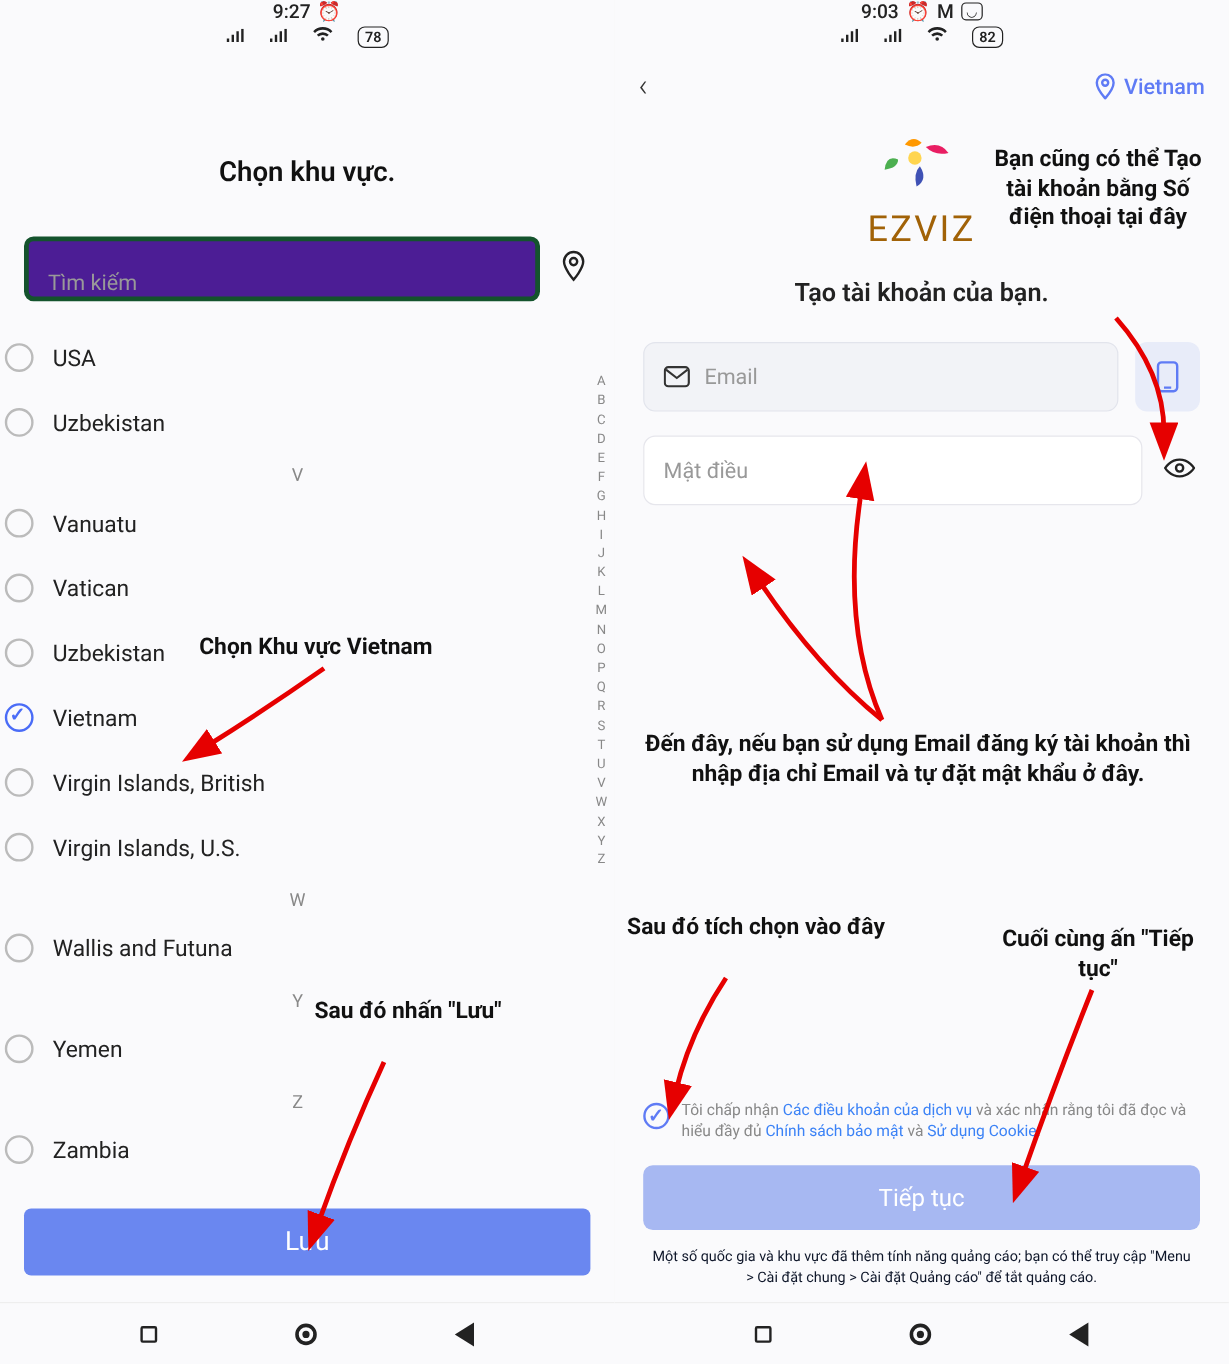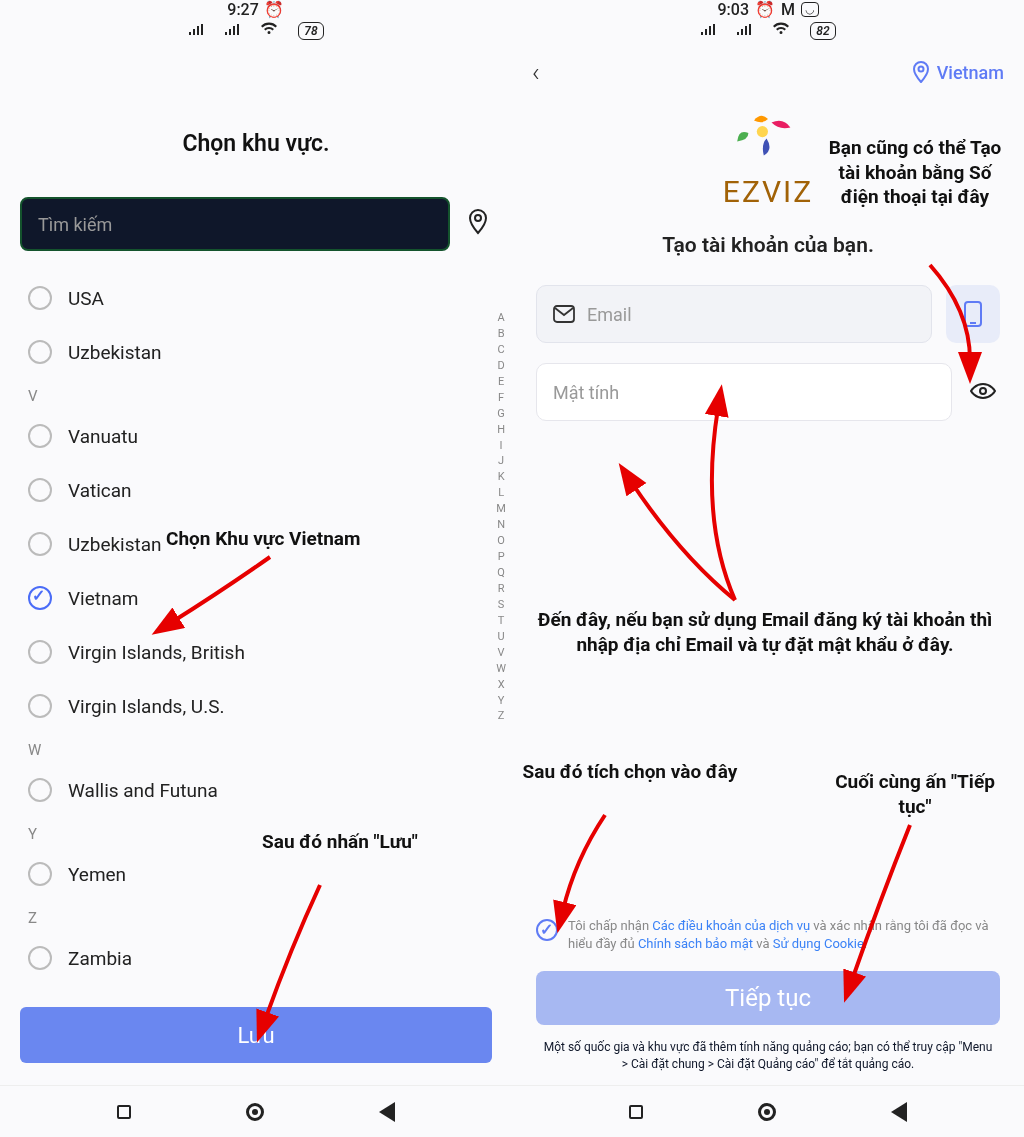--- a/index.html
+++ b/index.html
@@ -25,21 +25,21 @@
     display: flex;
     align-items: center;
     justify-content: space-between;
     padding: 0 22px;
     font-size: 16px;
     color: #222;
     font-weight: 500;
     flex-direction: column;
   }
   .status-left { display: flex; align-items: center; gap: 6px; }
-  .status-right { display: flex; align-items: center; gap: 20px; font-style: italic; }
+  .status-right { display: flex; align-items: center; gap: 20px; }
   .battery {
     border: 1.5px solid #222;
     border-radius: 6px;
     padding: 1px 5px;
     font-size: 12px;
     font-weight: 600;
   }
   
   .header-l {
     text-align: center;
@@ -52,35 +52,36 @@
   }
   .search-row {
     display: flex;
     align-items: center;
     padding: 0 20px 20px;
     gap: 14px;
   }
   .search-input {
     flex: 1;
     height: 54px;
-    border: 2px solid #14532d;
+    border: 4px solid #14532d;
     border-radius: 8px;
     padding: 0 16px;
     font-size: 18px;
     color: #999;
     display:flex;
-    align-items:center;
-    background:#0f172a;
+    align-items:flex-end;
+    background:#4c1d95;
   }
   .pin-icon { width: 28px; text-align:center; }
   .country-list {
     flex: 1;
-    padding: 0 20px 0 28px;
+    padding: 0 20px 0 4px;
     overflow: hidden;
     position: relative;
+    text-align: center;
   }
   .country-item {
     display: flex;
     align-items: center;
     height: 54px;
     gap: 16px;
     font-size: 19px;
     color: #222;
   }
   .radio {
@@ -208,21 +209,21 @@
   }
   .terms-check::after{
     content:"✓"; color:#5f7bf5; position:absolute; left:2px; top:-2px; font-size:16px; font-weight:bold;
   }
   .terms-text a { color: #3b82f6; }
   .continue-btn {
     margin: 6px 24px 14px;
     height: 54px;
     background: #a7b8f2;
     color: #fff;
-    font-size: 24px;
+    font-size: 20px;
     border-radius: 8px;
     display: flex; align-items: center; justify-content: center;
   }
   .footnote {
     font-size: 12px;
     color: #0f172a;
     text-align: center;
     padding: 0 30px 12px;
     line-height: 1.4;
   }
@@ -437,21 +438,21 @@
       </div>
       <div class="phone-toggle">
         <svg width="20" height="28" fill="none" stroke="#5f7bf5" stroke-width="2">
             <rect x="2" y="2" width="16" height="24" rx="3"></rect>
             <line x1="7" y1="23" x2="13" y2="23"></line>
           </svg>
       </div>
     </div>
     <div class="input-row">
       <div class="input-box" style="background:#fff;border-color:#e6e6ec;">
-        <span>Mật tính</span>
+        <span>Mật điều</span>
       </div>
       <span class="eye-icon">
         <svg width="26" height="18" fill="none" stroke="#222" stroke-width="2">
             <path d="M1 9s4-7 12-7 12 7 12 7-4 7-12 7S1 9 1 9z"></path>
             <circle cx="13" cy="9" r="3"></circle>
           </svg>
       </span>
     </div>
   </div>
 
@@ -494,21 +495,21 @@
   <svg width="100" height="150">
       <defs>
         <marker id="ah2" markerWidth="10" markerHeight="10" refX="2" refY="3" orient="auto">
           <path d="M0,0 L0,6 L8,3 z" fill="#e60000"></path>
         </marker>
       </defs>
       <path d="M70 5 Q40 70 15 140" stroke="#e60000" stroke-width="4" fill="none" marker-end="url(#ah2)"></path>
     </svg>
 </div>
 
-<div class="anno" style="left:820px; top:136px; width:190px;">Bạn cũng có thể Tạo tài khoản bằng Số điện thoại tại đây</div>
+<div class="anno" style="left:820px; top:120px; width:190px;">Bạn cũng có thể Tạo tài khoản bằng Số điện thoại tại đây</div>
 <div class="arrow" style="left:920px; top:260px;">
   <svg width="80" height="110">
       <defs>
         <marker id="ah3" markerWidth="10" markerHeight="10" refX="2" refY="3" orient="auto">
           <path d="M0,0 L0,6 L8,3 z" fill="#e60000"></path>
         </marker>
       </defs>
       <path d="M10 5 Q50 50 50 100" stroke="#e60000" stroke-width="4" fill="none" marker-end="url(#ah3)"></path>
     </svg>
 </div>

